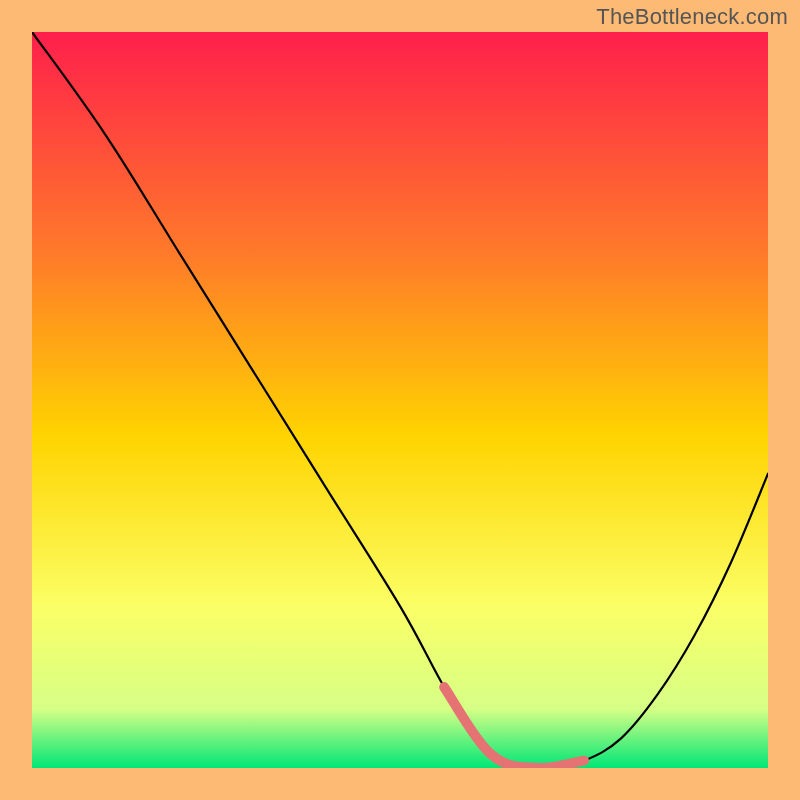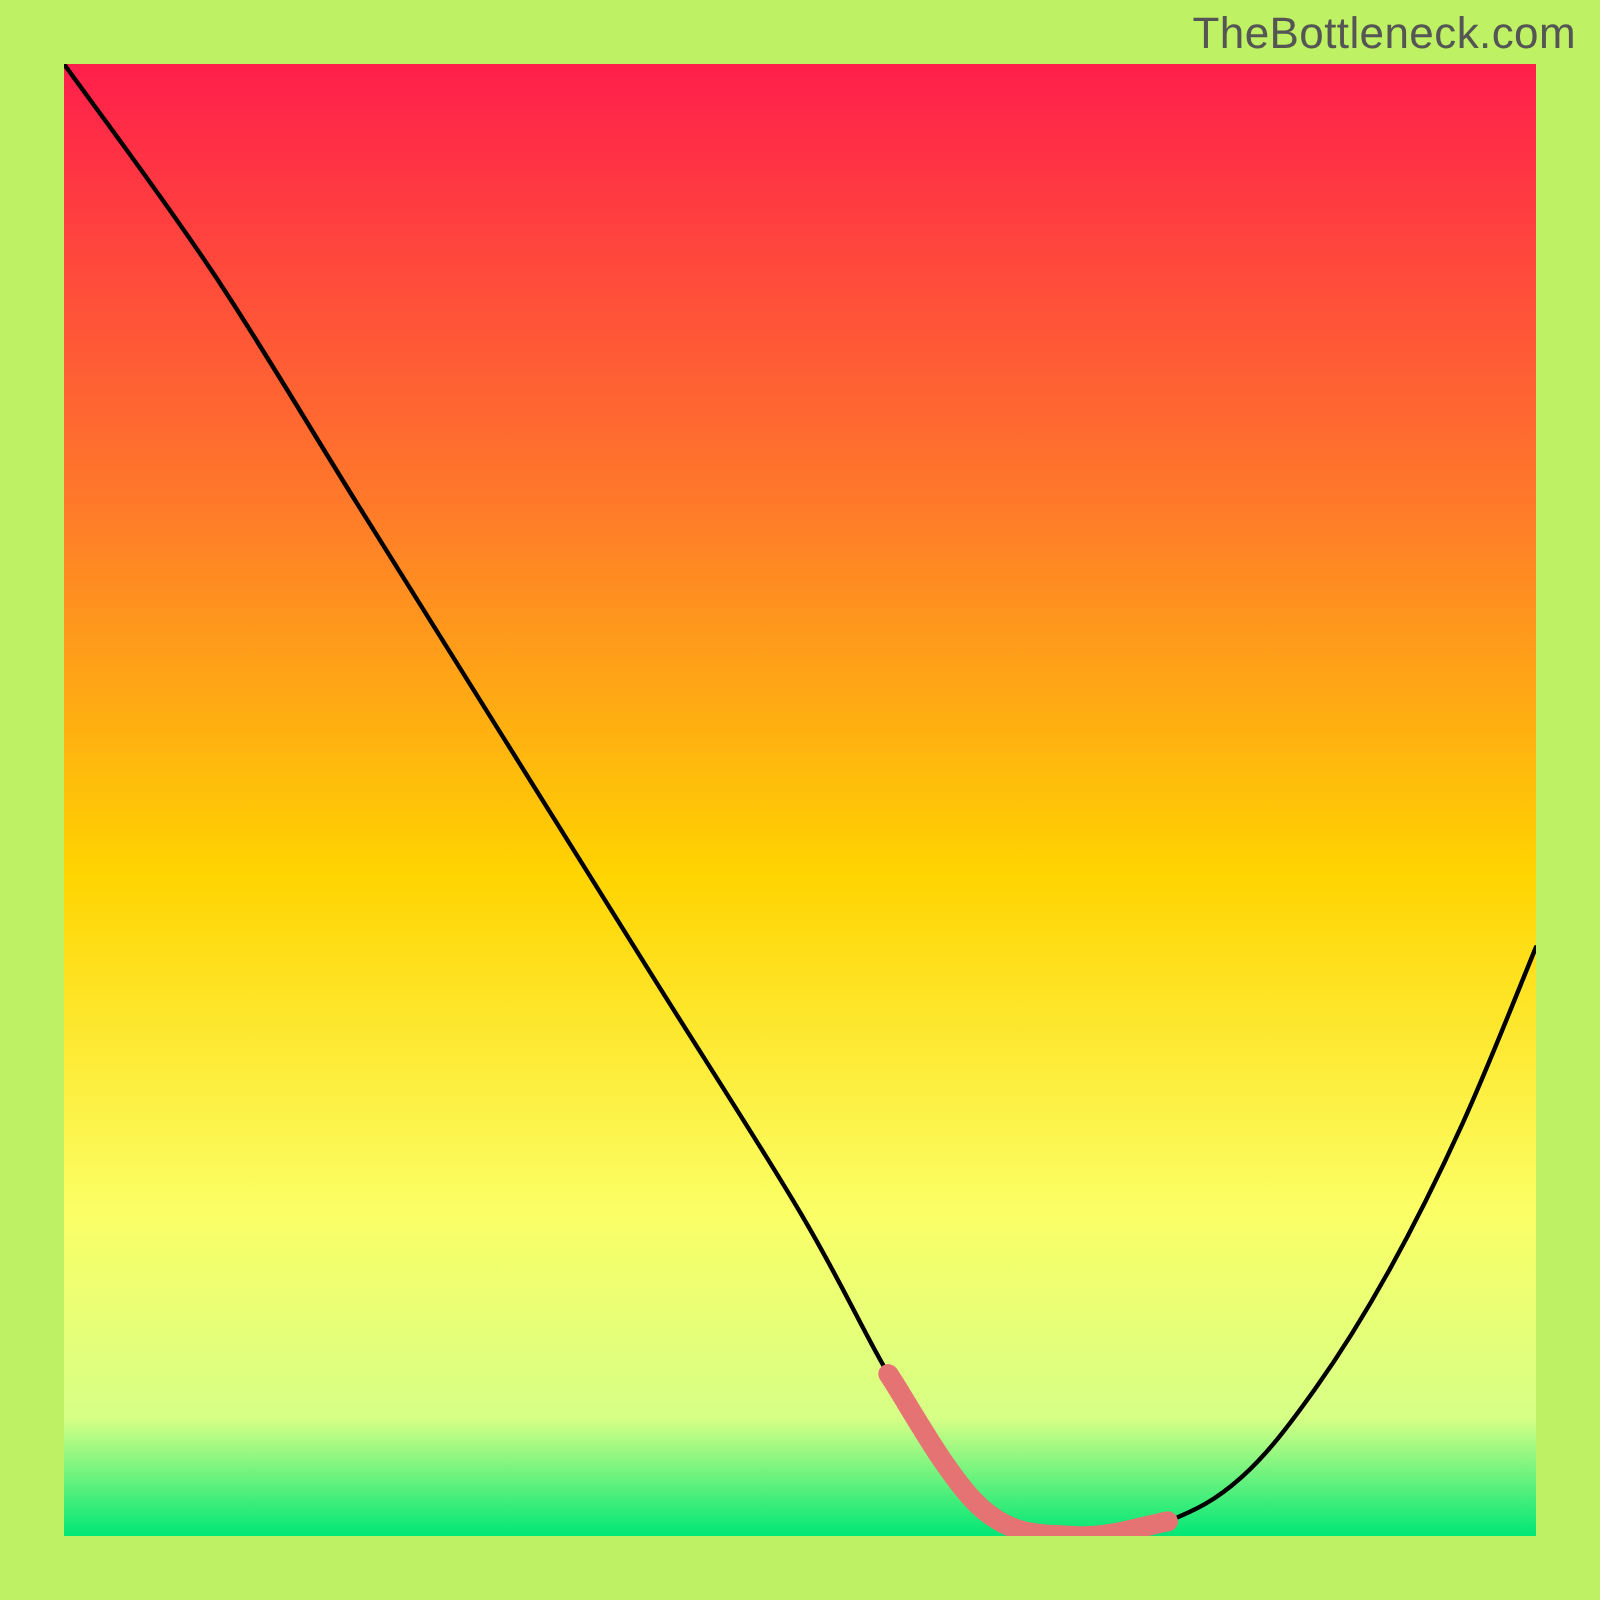--- a/index.html
+++ b/index.html
@@ -8,21 +8,21 @@
     width: 800px;
     height: 800px;
     background: #000;
     overflow: hidden;
     font-family: Arial, Helvetica, sans-serif;
   }
   .stage {
     position: relative;
     width: 800px;
     height: 800px;
-    background: #bef264;
+    background: #fdba74;
   }
   .attribution {
     position: absolute;
     top: 4px;
     right: 12px;
     color: #555;
     font-size: 22px;
     font-weight: 400;
     letter-spacing: 0.2px;
     z-index: 20;

